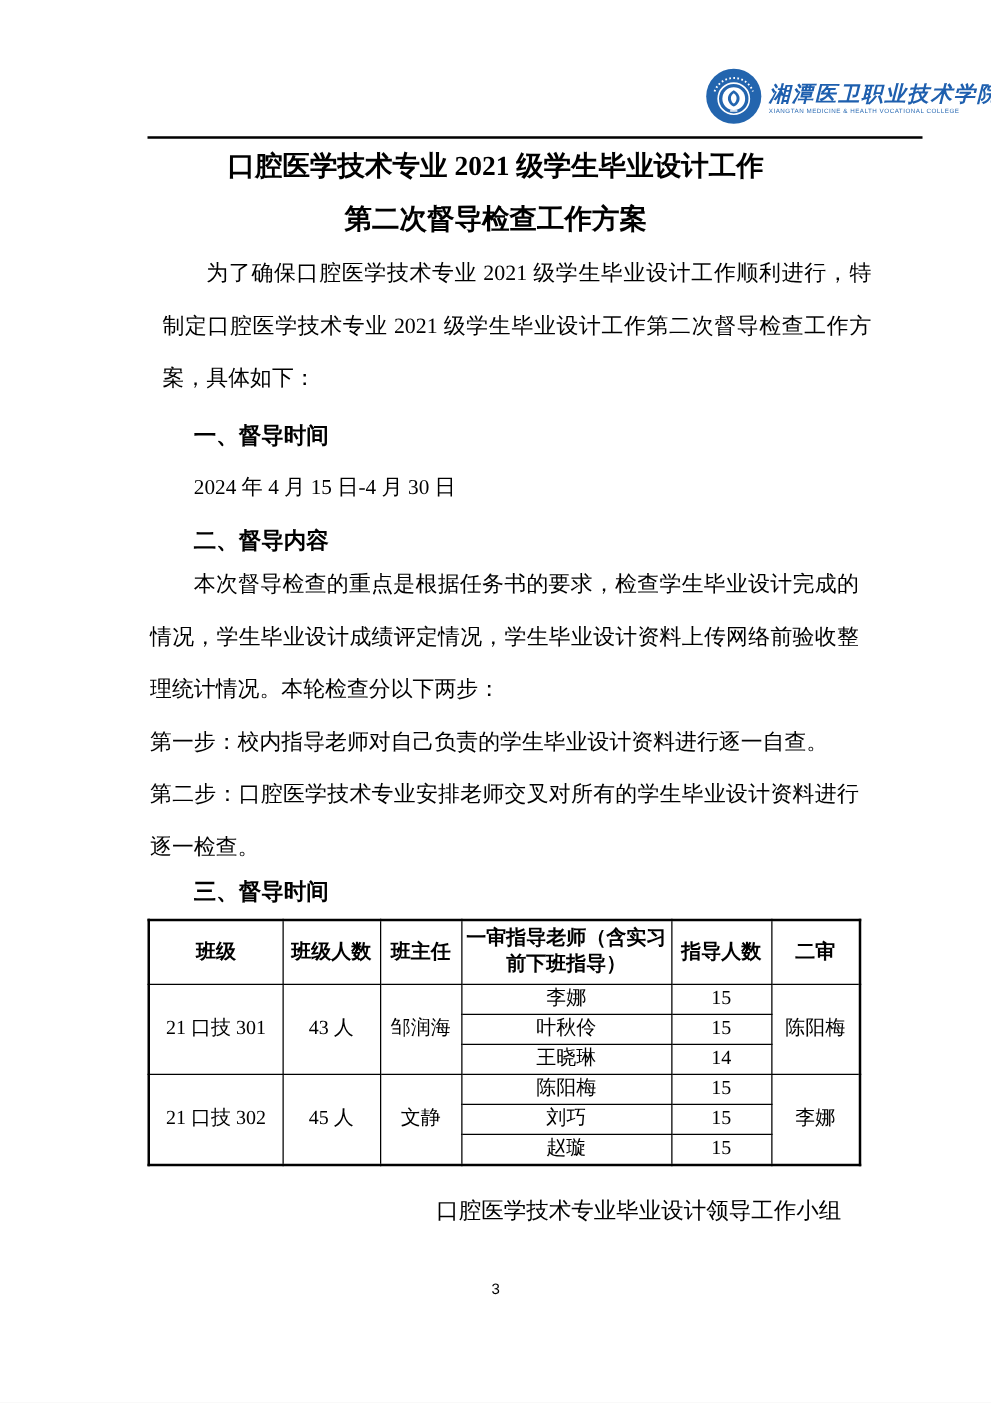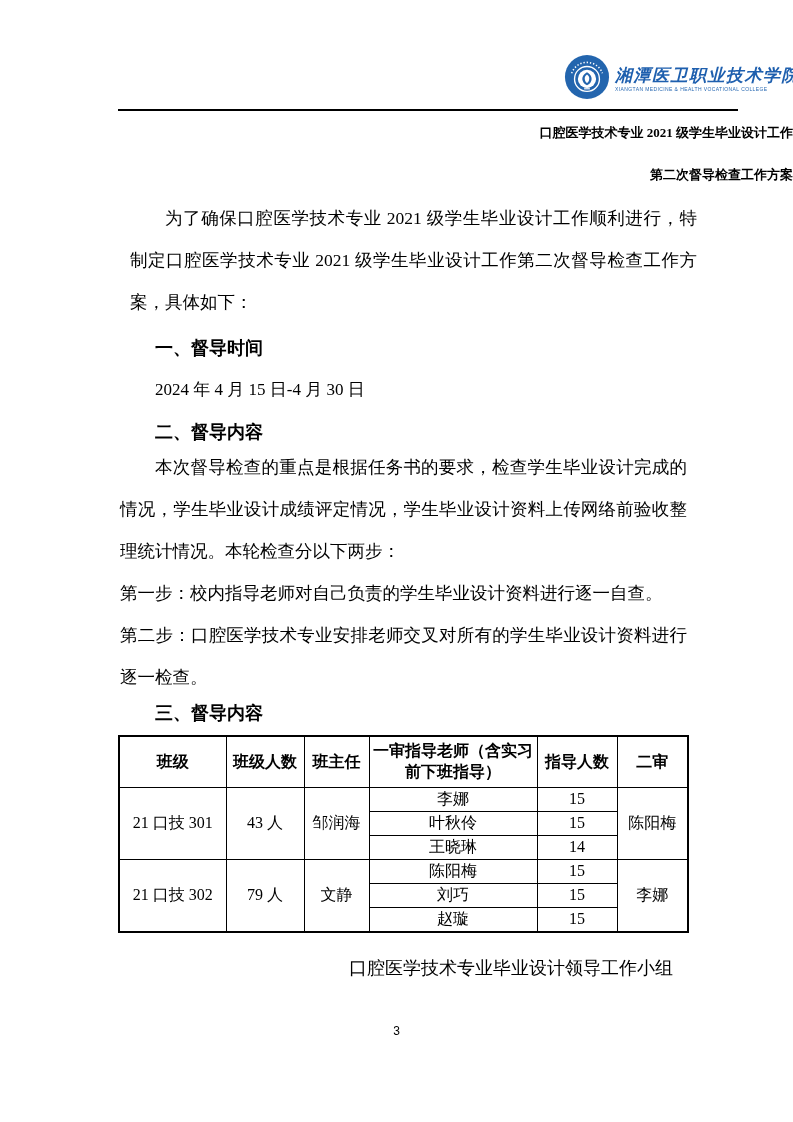--- a/index.html
+++ b/index.html
@@ -31,22 +31,22 @@
     color:#2a6ab3;
     font-family:"Liberation Sans",sans-serif;
     white-space:nowrap;
   }
   .header-rule{
     position:absolute;top:109px;left:118px;width:620px;
     border-top:2.5px solid #000;
   }
   
   .doc-title{
-    position:absolute;left:0;right:0;text-align:right;
-    font-weight:bold;font-size:13px;line-height:28px;
+    position:absolute;left:0;right:0;text-align:center;
+    font-weight:bold;font-size:22px;line-height:28px;
     font-family:"Liberation Serif","DejaVu Serif",serif;
   }
   .doc-title.l1{top:119px;}
   .doc-title.l2{top:161px;}
   
   .bodyblock{
     position:absolute;left:120px;width:567px;
     font-size:17.5px;line-height:42px;
     text-align:justify;text-justify:inter-ideograph;
   }
@@ -120,21 +120,21 @@
   <div class="bodyblock indent" style="top:197px;margin-left:10px;">为了确保口腔医学技术专业 2021 级学生毕业设计工作顺利进行，特制定口腔医学技术专业 2021 级学生毕业设计工作第二次督导检查工作方案，具体如下：</div>
 
   <div class="heading" style="top:332px;">一、督导时间</div>
   <div class="plainline" style="top:374px;">2024 年 4 月 15 日-4 月 30 日</div>
 
   <div class="heading" style="top:416px;">二、督导内容</div>
   <div class="bodyblock indent" style="top:446px;">本次督导检查的重点是根据任务书的要求，检查学生毕业设计完成的情况，学生毕业设计成绩评定情况，学生毕业设计资料上传网络前验收整理统计情况。本轮检查分以下两步：</div>
   <div class="bodyblock" style="top:614px;">第二步：口腔医学技术专业安排老师交叉对所有的学生毕业设计资料进行逐一检查。</div>
   <div class="bodyblock" style="top:572px;">第一步：校内指导老师对自己负责的学生毕业设计资料进行逐一自查。</div>
 
-  <div class="heading" style="top:697px;">三、督导内容</div>
+  <div class="heading" style="top:697px;">三、督导时间</div>
 
   <table class="sched-table">
     <colgroup>
       <col style="width:107px">
         <col style="width:78px">
         <col style="width:65px">
       <col style="width:168px">
         <col style="width:80px">
         <col style="width:71px">
     </colgroup>
@@ -158,21 +158,21 @@
     <tr>
       <td>叶秋伶</td>
       <td>15</td>
     </tr>
     <tr>
       <td>王晓琳</td>
       <td>14</td>
     </tr>
     <tr>
       <td rowspan="3">21 口技 302</td>
-      <td rowspan="3">79 人</td>
+      <td rowspan="3">45 人</td>
       <td rowspan="3">文静</td>
       <td>陈阳梅</td>
       <td>15</td>
       <td rowspan="3">李娜</td>
     </tr>
     <tr>
       <td>刘巧</td>
       <td>15</td>
     </tr>
     <tr>

